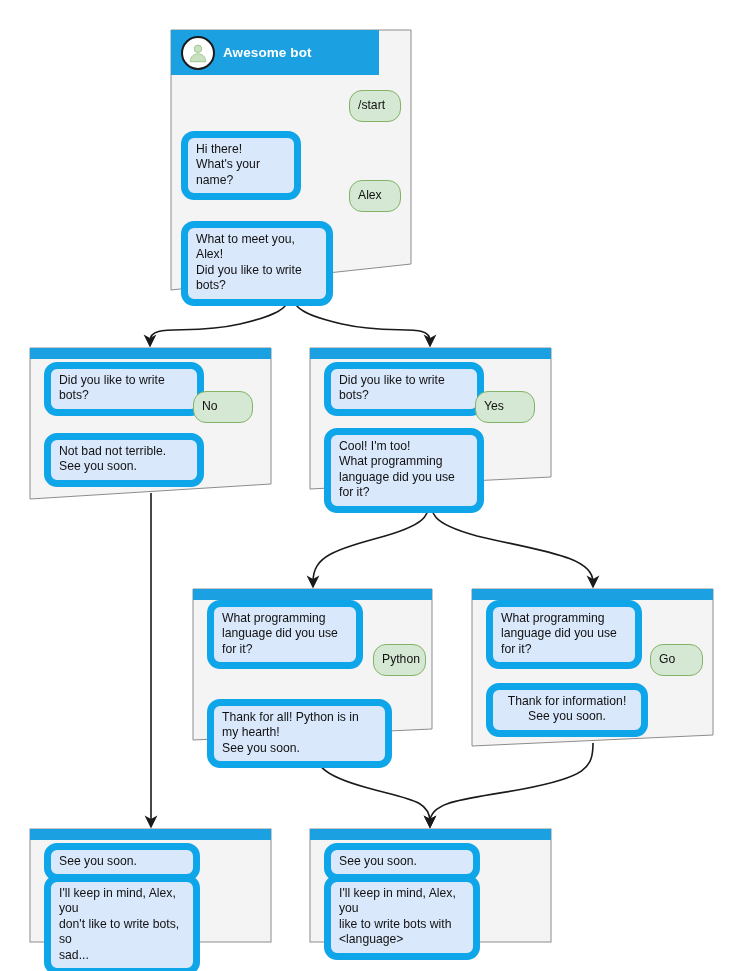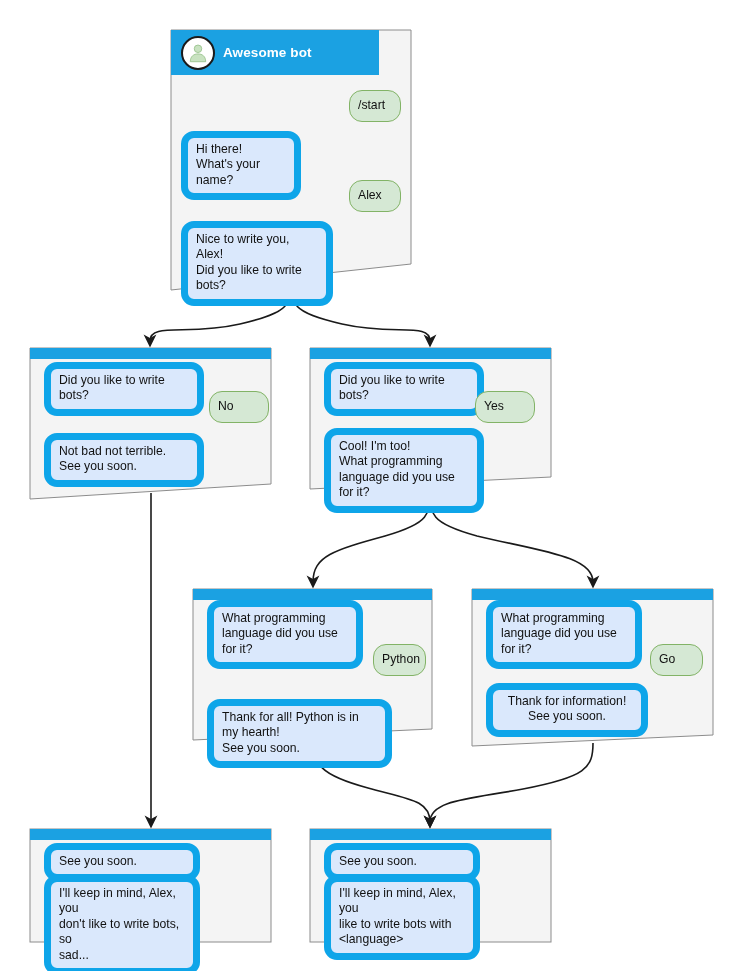--- a/index.html
+++ b/index.html
@@ -115,30 +115,30 @@
         </svg>
       </div>
       <span class="node-title">Awesome bot</span>
     </div>
 
     <div class="chat">
       <div class="bubble user" style="left:178px;top:60px;width:52px;height:32px;display:flex;align-items:center;">/start</div>
       <div class="bubble bot" style="left:10px;top:101px;width:120px;">Hi there!
 What's your name?</div>
       <div class="bubble user" style="left:178px;top:150px;width:52px;height:32px;display:flex;align-items:center;">Alex</div>
-      <div class="bubble bot" style="left:10px;top:191px;width:152px;">Nice to write you, Alex!
+      <div class="bubble bot" style="left:10px;top:191px;width:152px;">What to meet you, Alex!
 Did you like to write bots?</div>
     </div>
   </div>
 
   <div class="node" style="left:30px;top:348px;width:241px;height:150px;">
     <div class="node-head thin" style="width:241px;"></div>
     <div class="chat">
       <div class="bubble bot" style="left:14px;top:14px;width:160px;">Did you like to write bots?</div>
-      <div class="bubble user" style="left:179px;top:43px;width:60px;height:32px;display:flex;align-items:center;">No</div>
+      <div class="bubble user" style="left:163px;top:43px;width:60px;height:32px;display:flex;align-items:center;">No</div>
       <div class="bubble bot" style="left:14px;top:85px;width:160px;">Not bad not terrible.
 See you soon.</div>
     </div>
   </div>
 
   <div class="node" style="left:310px;top:348px;width:241px;height:145px;">
     <div class="node-head thin" style="width:241px;"></div>
     <div class="chat">
       <div class="bubble bot" style="left:14px;top:14px;width:160px;">Did you like to write bots?</div>
       <div class="bubble user" style="left:165px;top:43px;width:60px;height:32px;display:flex;align-items:center;">Yes</div>

